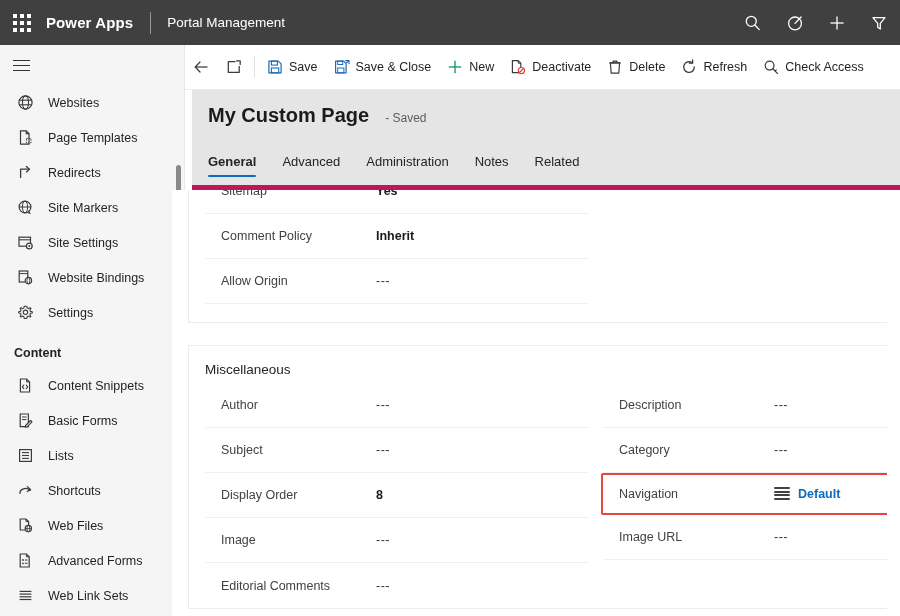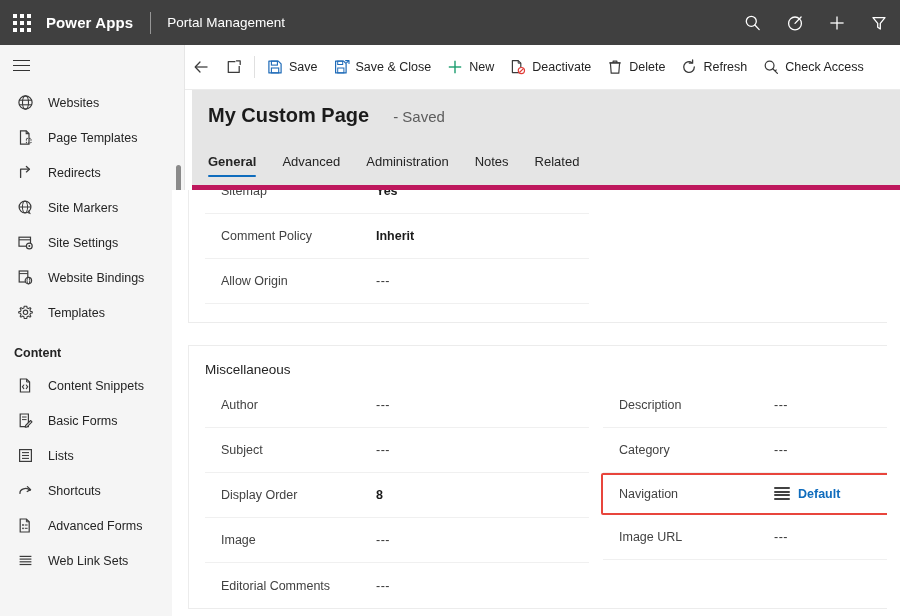--- a/index.html
+++ b/index.html
@@ -94,21 +94,21 @@
 
   
   .formhdr {
     position: absolute; top: 90px; left: 192px; width: 715px; height: 100px;
     background: #e5e5e5; border-bottom: 5px solid #be185d;
   }
   .title-row {
     display: flex; align-items: baseline; padding: 14px 0 0 16px;
   }
   .rec-title { font-size: 20px; font-weight: bold; color: #1b1b1b; }
-  .rec-saved { font-size: 15px; color: #5c5c5c; margin-left: 24px; }
+  .rec-saved { font-size: 12px; color: #5c5c5c; margin-left: 16px; }
   .crumb-row {
     display: flex; align-items: center; padding: 4px 0 0 16px;
     font-size: 12px; color: #242424;
   }
   .crumb-b { font-weight: bold; }
   .crumb-dot { margin: 0 7px; color: #707070; }
   .crumb-sel { font-weight: bold; cursor: pointer; }
   .chev {
     margin-left: 7px; width: 9px; height: 9px; position: relative;
     cursor: pointer;
@@ -302,21 +302,21 @@
     <span class="lbl">Website Bindings</span>
   </div>
 
   <div class="navitem">
     <span class="ic">
       <svg width="17" height="17" viewBox="0 0 17 17">
           <path d="M8.5 2.2 L9.8 2.2 L10.1 4 L11.5 4.6 L13 3.6 L13.9 4.5 L12.9 6 L13.5 7.4 L15.3 7.7 L15.3 9 L13.5 9.3 L12.9 10.7 L13.9 12.2 L13 13.1 L11.5 12.1 L10.1 12.7 L9.8 14.5 L8.5 14.5 L7.2 14.5 L6.9 12.7 L5.5 12.1 L4 13.1 L3.1 12.2 L4.1 10.7 L3.5 9.3 L1.7 9 L1.7 7.7 L3.5 7.4 L4.1 6 L3.1 4.5 L4 3.6 L5.5 4.6 L6.9 4 L7.2 2.2 Z" fill="none" stroke="#3b3b3b" stroke-width="1.1" stroke-linejoin="round"></path>
           <circle cx="8.5" cy="8.35" r="2.2" fill="none" stroke="#3b3b3b" stroke-width="1.1"></circle>
         </svg>
     </span>
-    <span class="lbl">Templates</span>
+    <span class="lbl">Settings</span>
   </div>
 
   <div class="navgroup">Content</div>
 
   <div class="navitem">
     <span class="ic">
       <svg width="17" height="17" viewBox="0 0 17 17">
           <path d="M3.4 2 H9.6 L12.6 5 V15 H3.4 Z" fill="none" stroke="#3b3b3b" stroke-width="1.2"></path>
           <path d="M9.6 2 V5 H12.6" fill="none" stroke="#3b3b3b" stroke-width="1"></path>
           <path d="M6.8 8 L5.4 9.8 L6.8 11.6 M9.3 8 L10.7 9.8 L9.3 11.6" fill="none" stroke="#3b3b3b" stroke-width="1.1" stroke-linecap="round"></path>
@@ -352,20 +352,32 @@
   <div class="navitem">
     <span class="ic">
       <svg width="17" height="17" viewBox="0 0 17 17">
           <path d="M3 11.3 A5.6 4.4 0 0 1 13 8.2" fill="none" stroke="#3b3b3b" stroke-width="1.3" stroke-linecap="round"></path>
           <path d="M10.4 4.6 L13.6 7.6 L10.2 9.5" fill="none" stroke="#3b3b3b" stroke-width="1.3" stroke-linejoin="round" stroke-linecap="round"></path>
         </svg>
     </span>
     <span class="lbl">Shortcuts</span>
   </div>
 
+  <div class="navitem">
+    <span class="ic">
+      <svg width="17" height="17" viewBox="0 0 17 17">
+          <path d="M3.2 2 H9 L11.6 4.6 V13 H3.2 Z" fill="none" stroke="#3b3b3b" stroke-width="1.2"></path>
+          <path d="M9 2 V4.6 H11.6" fill="none" stroke="#3b3b3b" stroke-width="1"></path>
+          <circle cx="11.3" cy="11.6" r="3.2" fill="#f5f5f5" stroke="#3b3b3b" stroke-width="1.1"></circle>
+          <ellipse cx="11.3" cy="11.6" rx="1.4" ry="3.2" fill="none" stroke="#3b3b3b" stroke-width=".85"></ellipse>
+          <line x1="8.1" y1="11.6" x2="14.5" y2="11.6" stroke="#3b3b3b" stroke-width=".85"></line>
+        </svg>
+    </span>
+    <span class="lbl">Web Files</span>
+  </div>
 
   <div class="navitem">
     <span class="ic">
       <svg width="17" height="17" viewBox="0 0 17 17">
           <path d="M3.2 2 H9.4 L12.2 4.8 V15 H3.2 Z" fill="none" stroke="#3b3b3b" stroke-width="1.2"></path>
           <path d="M9.4 2 V4.8 H12.2" fill="none" stroke="#3b3b3b" stroke-width="1"></path>
           <circle cx="6" cy="8" r=".9" fill="#3b3b3b"></circle>
           <circle cx="6" cy="11.3" r=".9" fill="#3b3b3b"></circle>
           <line x1="7.8" y1="8" x2="10.6" y2="8" stroke="#3b3b3b" stroke-width="1"></line>
           <line x1="7.8" y1="11.3" x2="10.6" y2="11.3" stroke="#3b3b3b" stroke-width="1"></line>

